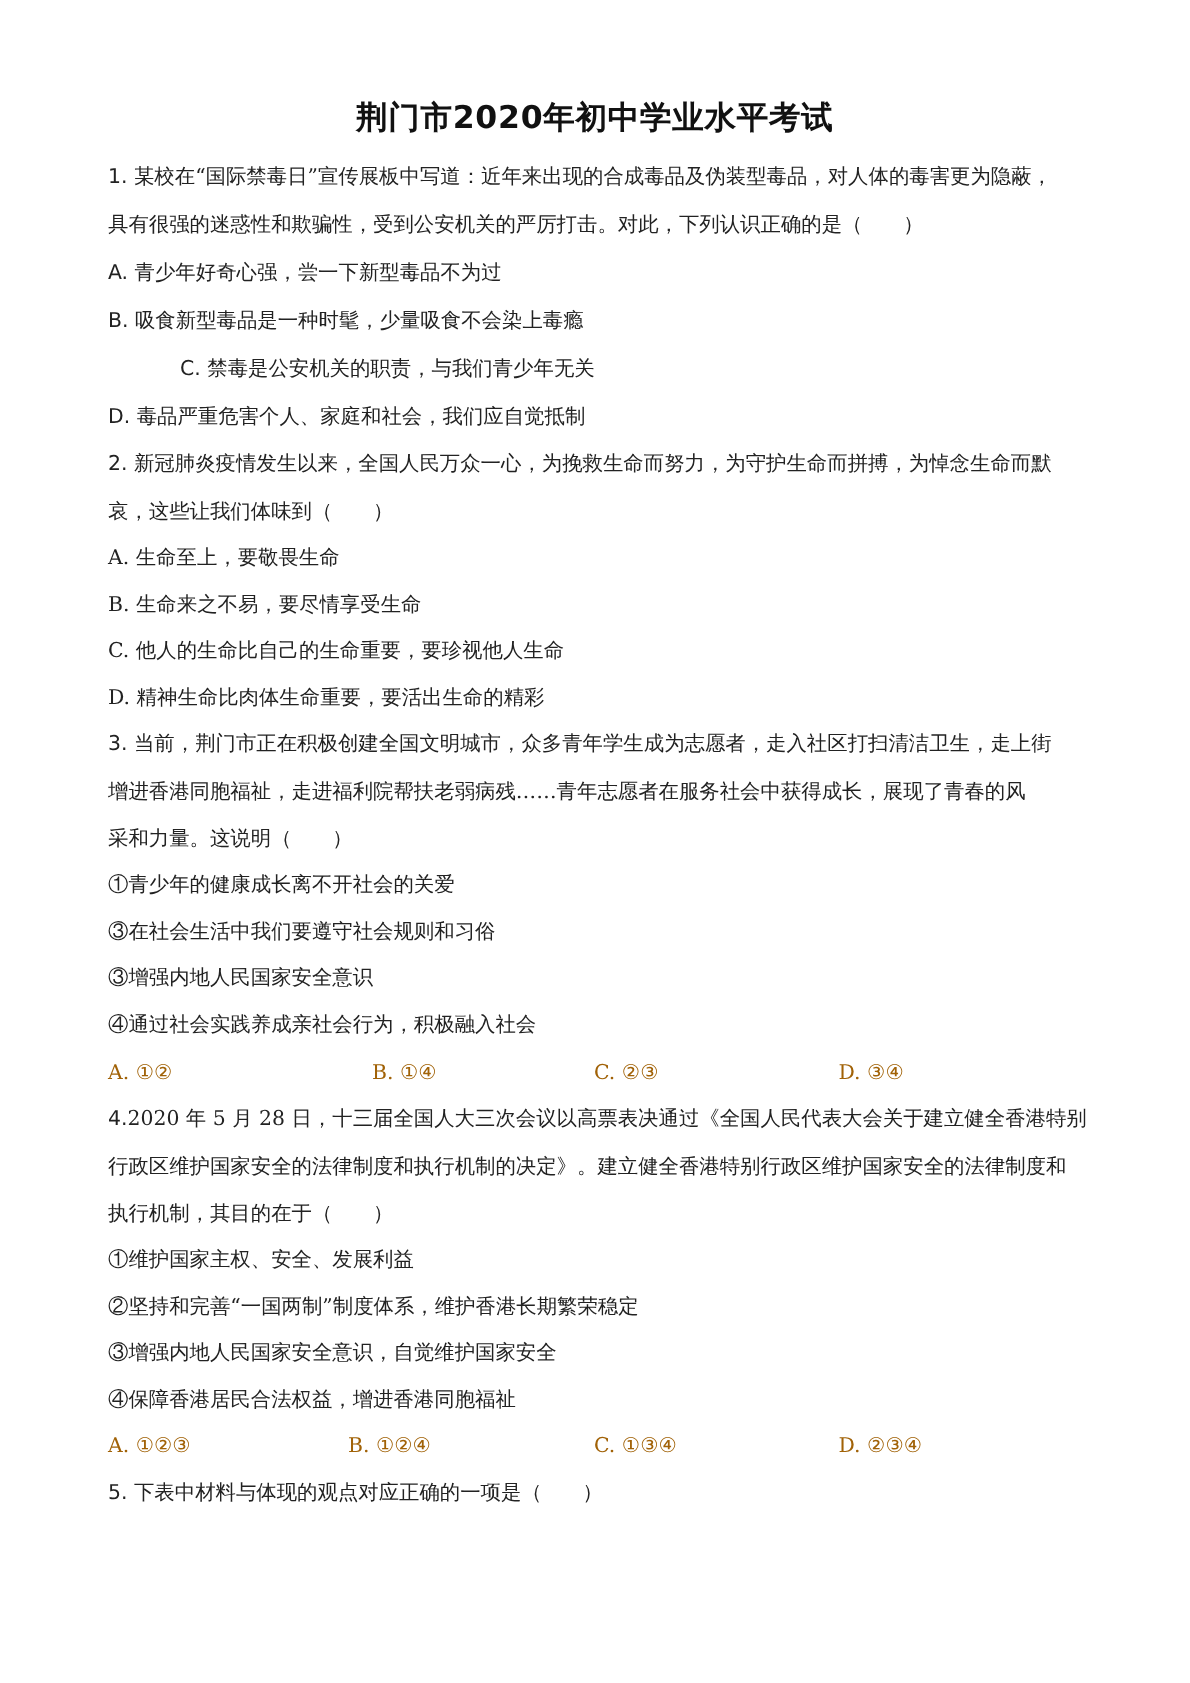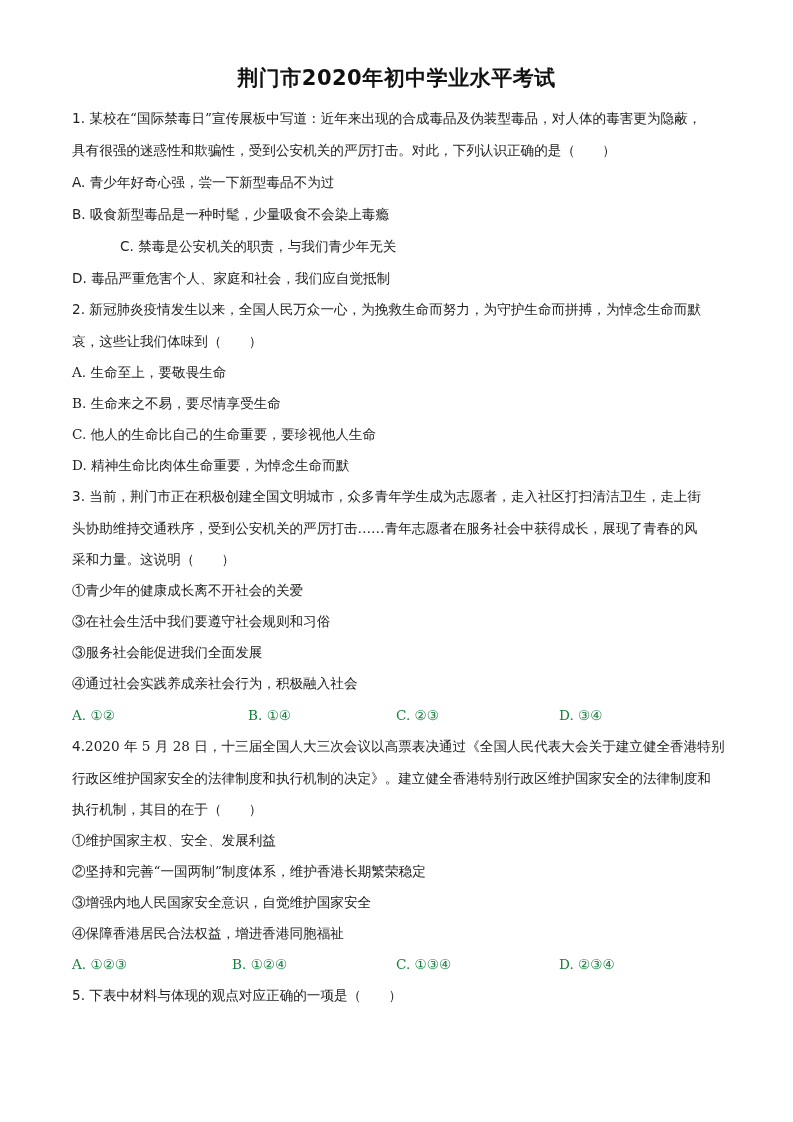--- a/index.html
+++ b/index.html
@@ -47,21 +47,21 @@
     .opt-label-sans {
       font-family: "DejaVu Sans", "Liberation Sans", sans-serif;
     }
     .choice-row {
       position: absolute;
       left: 72px;
       width: 660px;
       height: 20px;
       font-size: 13.6px;
       line-height: 20px;
-      color: #15803d;
+      color: #a16207;
     }
     .choice {
       position: absolute;
       top: 0;
       white-space: nowrap;
     }
     .footer {
       position: absolute;
       left: 0;
       top: 1070px;
@@ -87,30 +87,30 @@
     <div class="line" style="top:236px;margin-left:48px;"><span class="opt-label-sans">C.</span> <span>禁毒是公安机关的职责，与我们青少年无关</span></div>
     <div class="line" style="top:268px;"><span class="opt-label-sans">D.</span> <span>毒品严重危害个人、家庭和社会，我们应自觉抵制</span></div>
   </div>
 
   <div>
     <div class="line" style="top:299px;"><span class="qnum">2.</span> <span>新冠肺炎疫情发生以来，全国人民万众一心，为挽救生命而努力，为守护生命而拼搏，为悼念生命而默</span></div>
     <div class="line" style="top:331px;">哀，这些让我们体味到（　　）</div>
     <div class="line" style="top:362px;"><span>A.</span> <span>生命至上，要敬畏生命</span></div>
     <div class="line" style="top:393px;"><span>B.</span> <span>生命来之不易，要尽情享受生命</span></div>
     <div class="line" style="top:424px;"><span>C.</span> <span>他人的生命比自己的生命重要，要珍视他人生命</span></div>
-    <div class="line" style="top:455px;"><span>D.</span> <span>精神生命比肉体生命重要，为悼念生命而默</span></div>
+    <div class="line" style="top:455px;"><span>D.</span> <span>精神生命比肉体生命重要，要活出生命的精彩</span></div>
   </div>
 
   <div>
     <div class="line" style="top:486px;"><span class="qnum">3.</span> <span>当前，荆门市正在积极创建全国文明城市，众多青年学生成为志愿者，走入社区打扫清洁卫生，走上街</span></div>
-    <div class="line" style="top:518px;">头协助维持交通秩序，受到公安机关的严厉打击……青年志愿者在服务社会中获得成长，展现了青春的风</div>
+    <div class="line" style="top:518px;">增进香港同胞福祉，走进福利院帮扶老弱病残……青年志愿者在服务社会中获得成长，展现了青春的风</div>
     <div class="line" style="top:549px;">采和力量。这说明（　　）</div>
     <div class="line" style="top:580px;">①青少年的健康成长离不开社会的关爱</div>
     <div class="line" style="top:611px;">③在社会生活中我们要遵守社会规则和习俗</div>
-    <div class="line" style="top:642px;">③服务社会能促进我们全面发展</div>
+    <div class="line" style="top:642px;">③增强内地人民国家安全意识</div>
     <div class="line" style="top:673px;">④通过社会实践养成亲社会行为，积极融入社会</div>
     <div class="choice-row" style="top:705px;">
       <span class="choice" style="left:0;"><span>A.</span> <span>①②</span></span>
       <span class="choice" style="left:160px;margin-left:16px;"><span>B.</span> <span>①④</span></span>
       <span class="choice" style="left:324px;"><span>C.</span> <span>②③</span></span>
       <span class="choice" style="left:487px;"><span>D.</span> <span>③④</span></span>
     </div>
   </div>
 
   <div>

